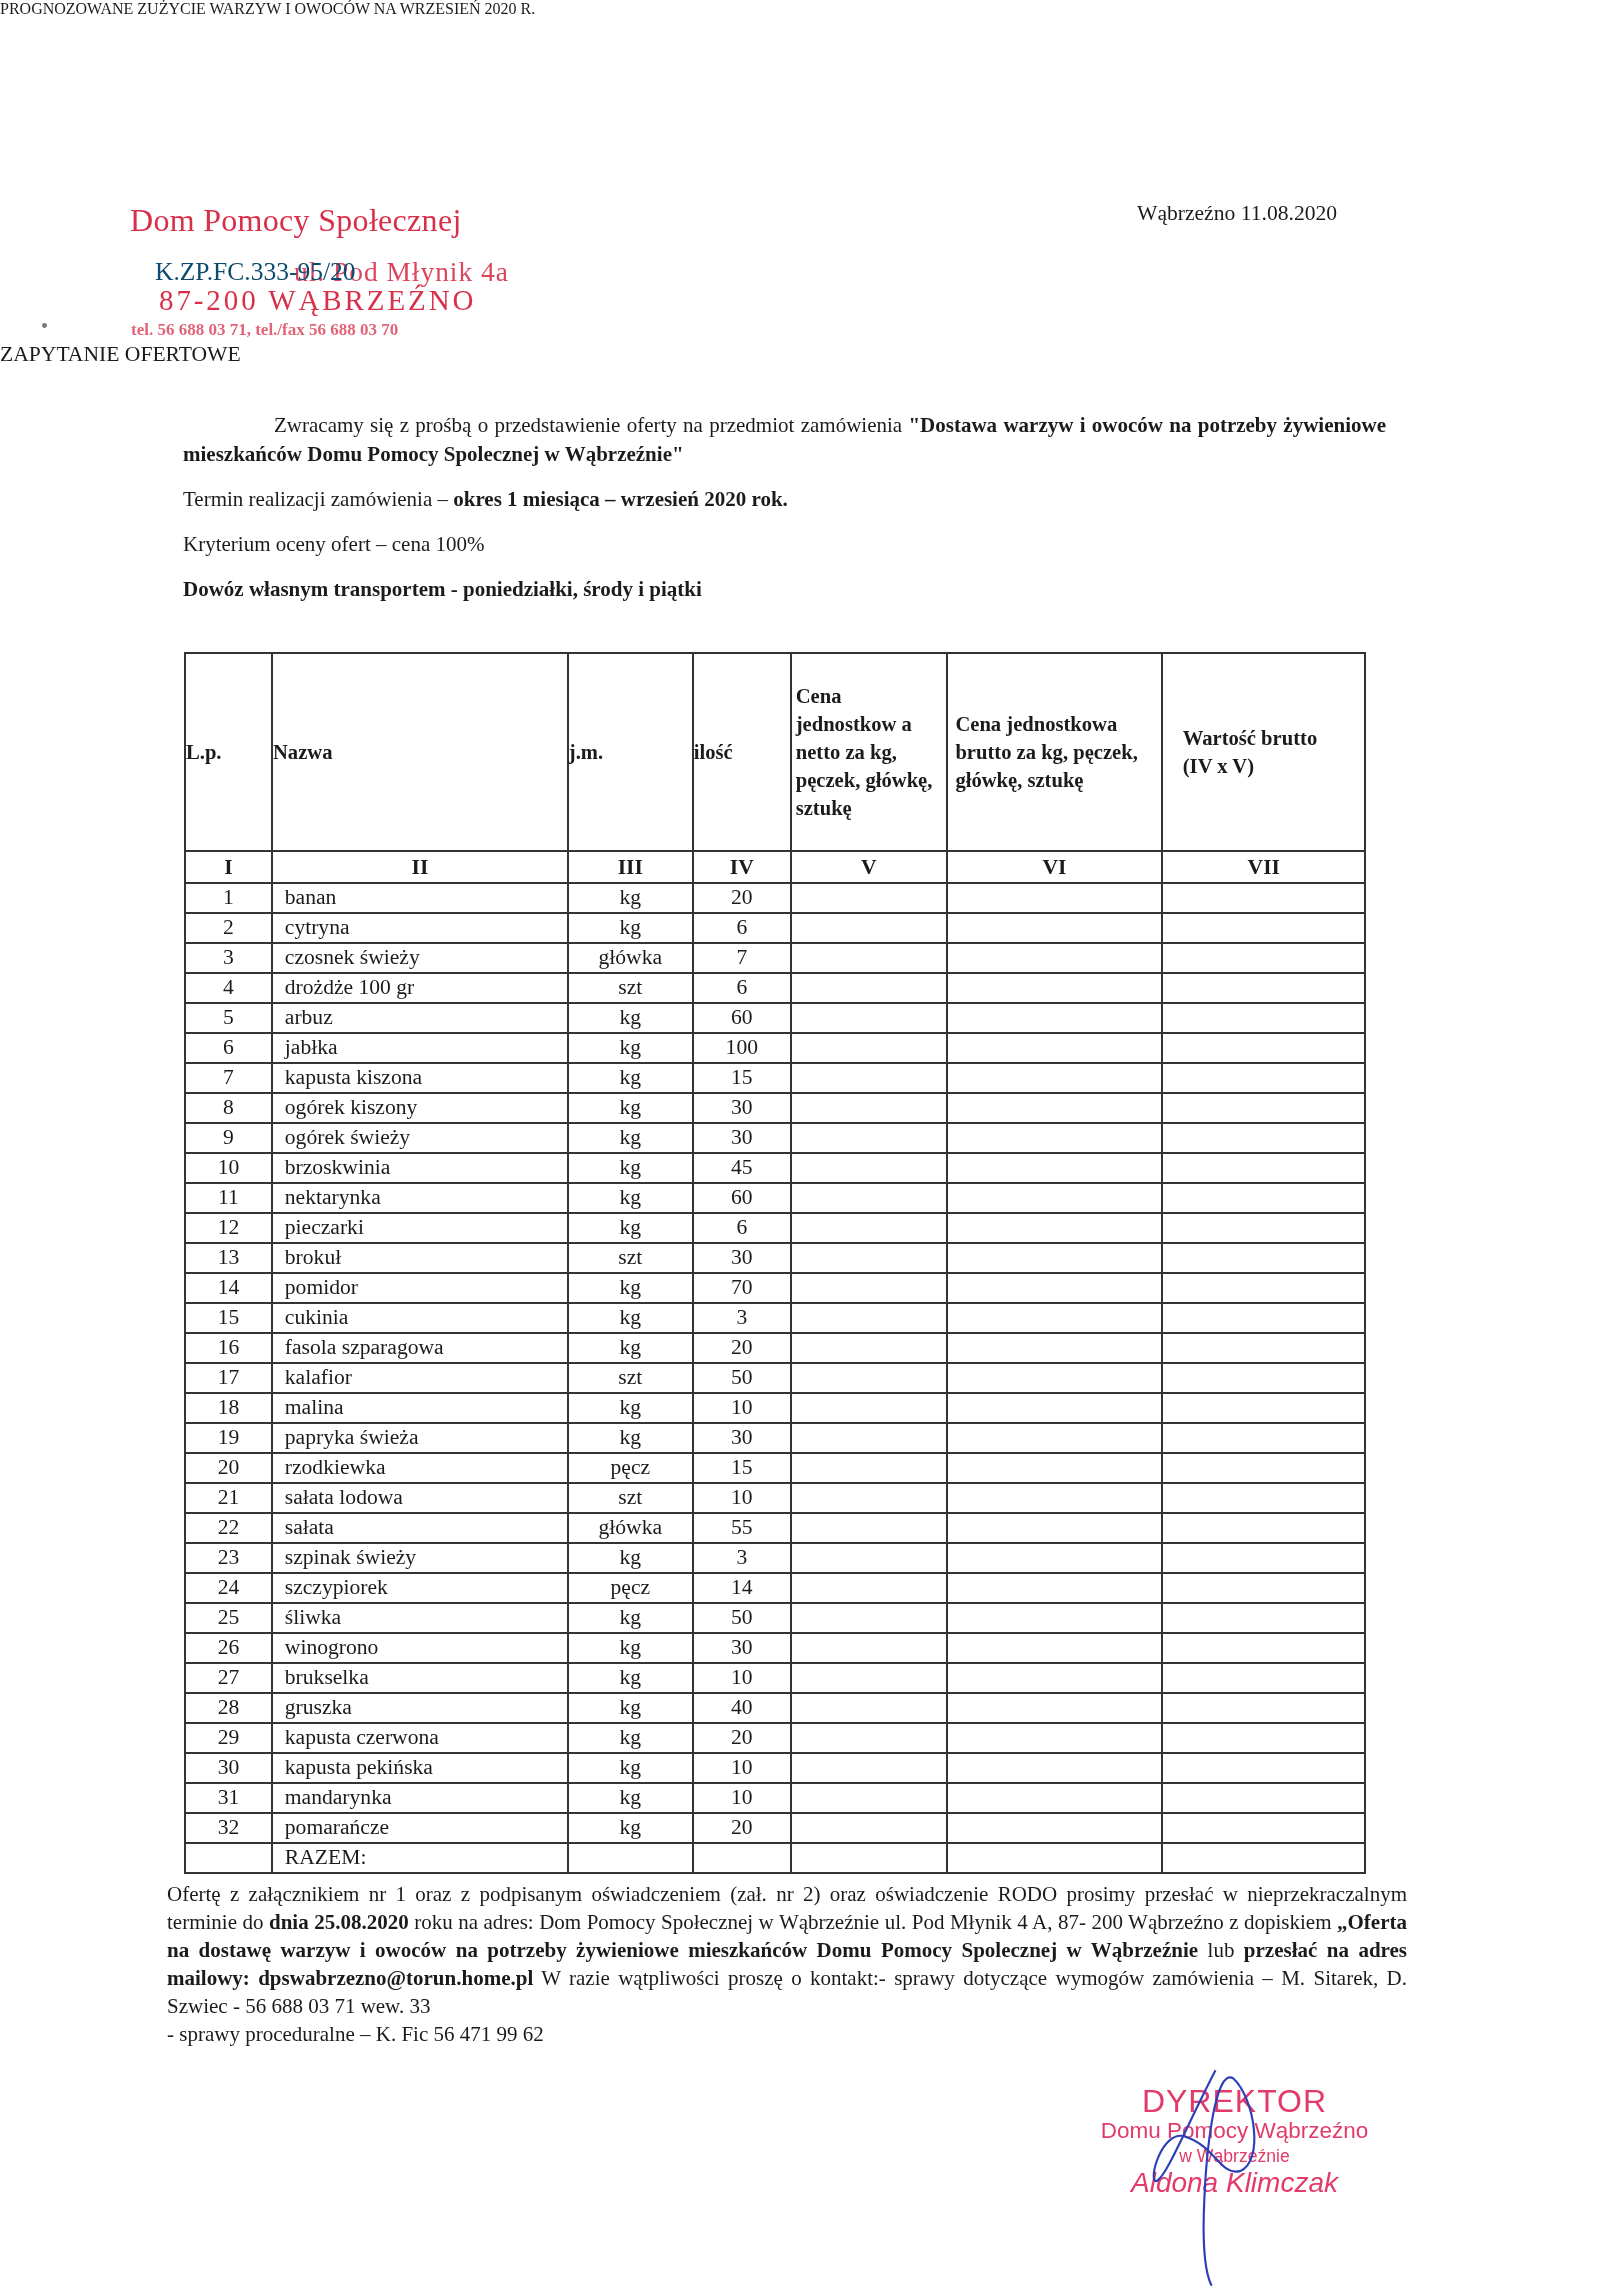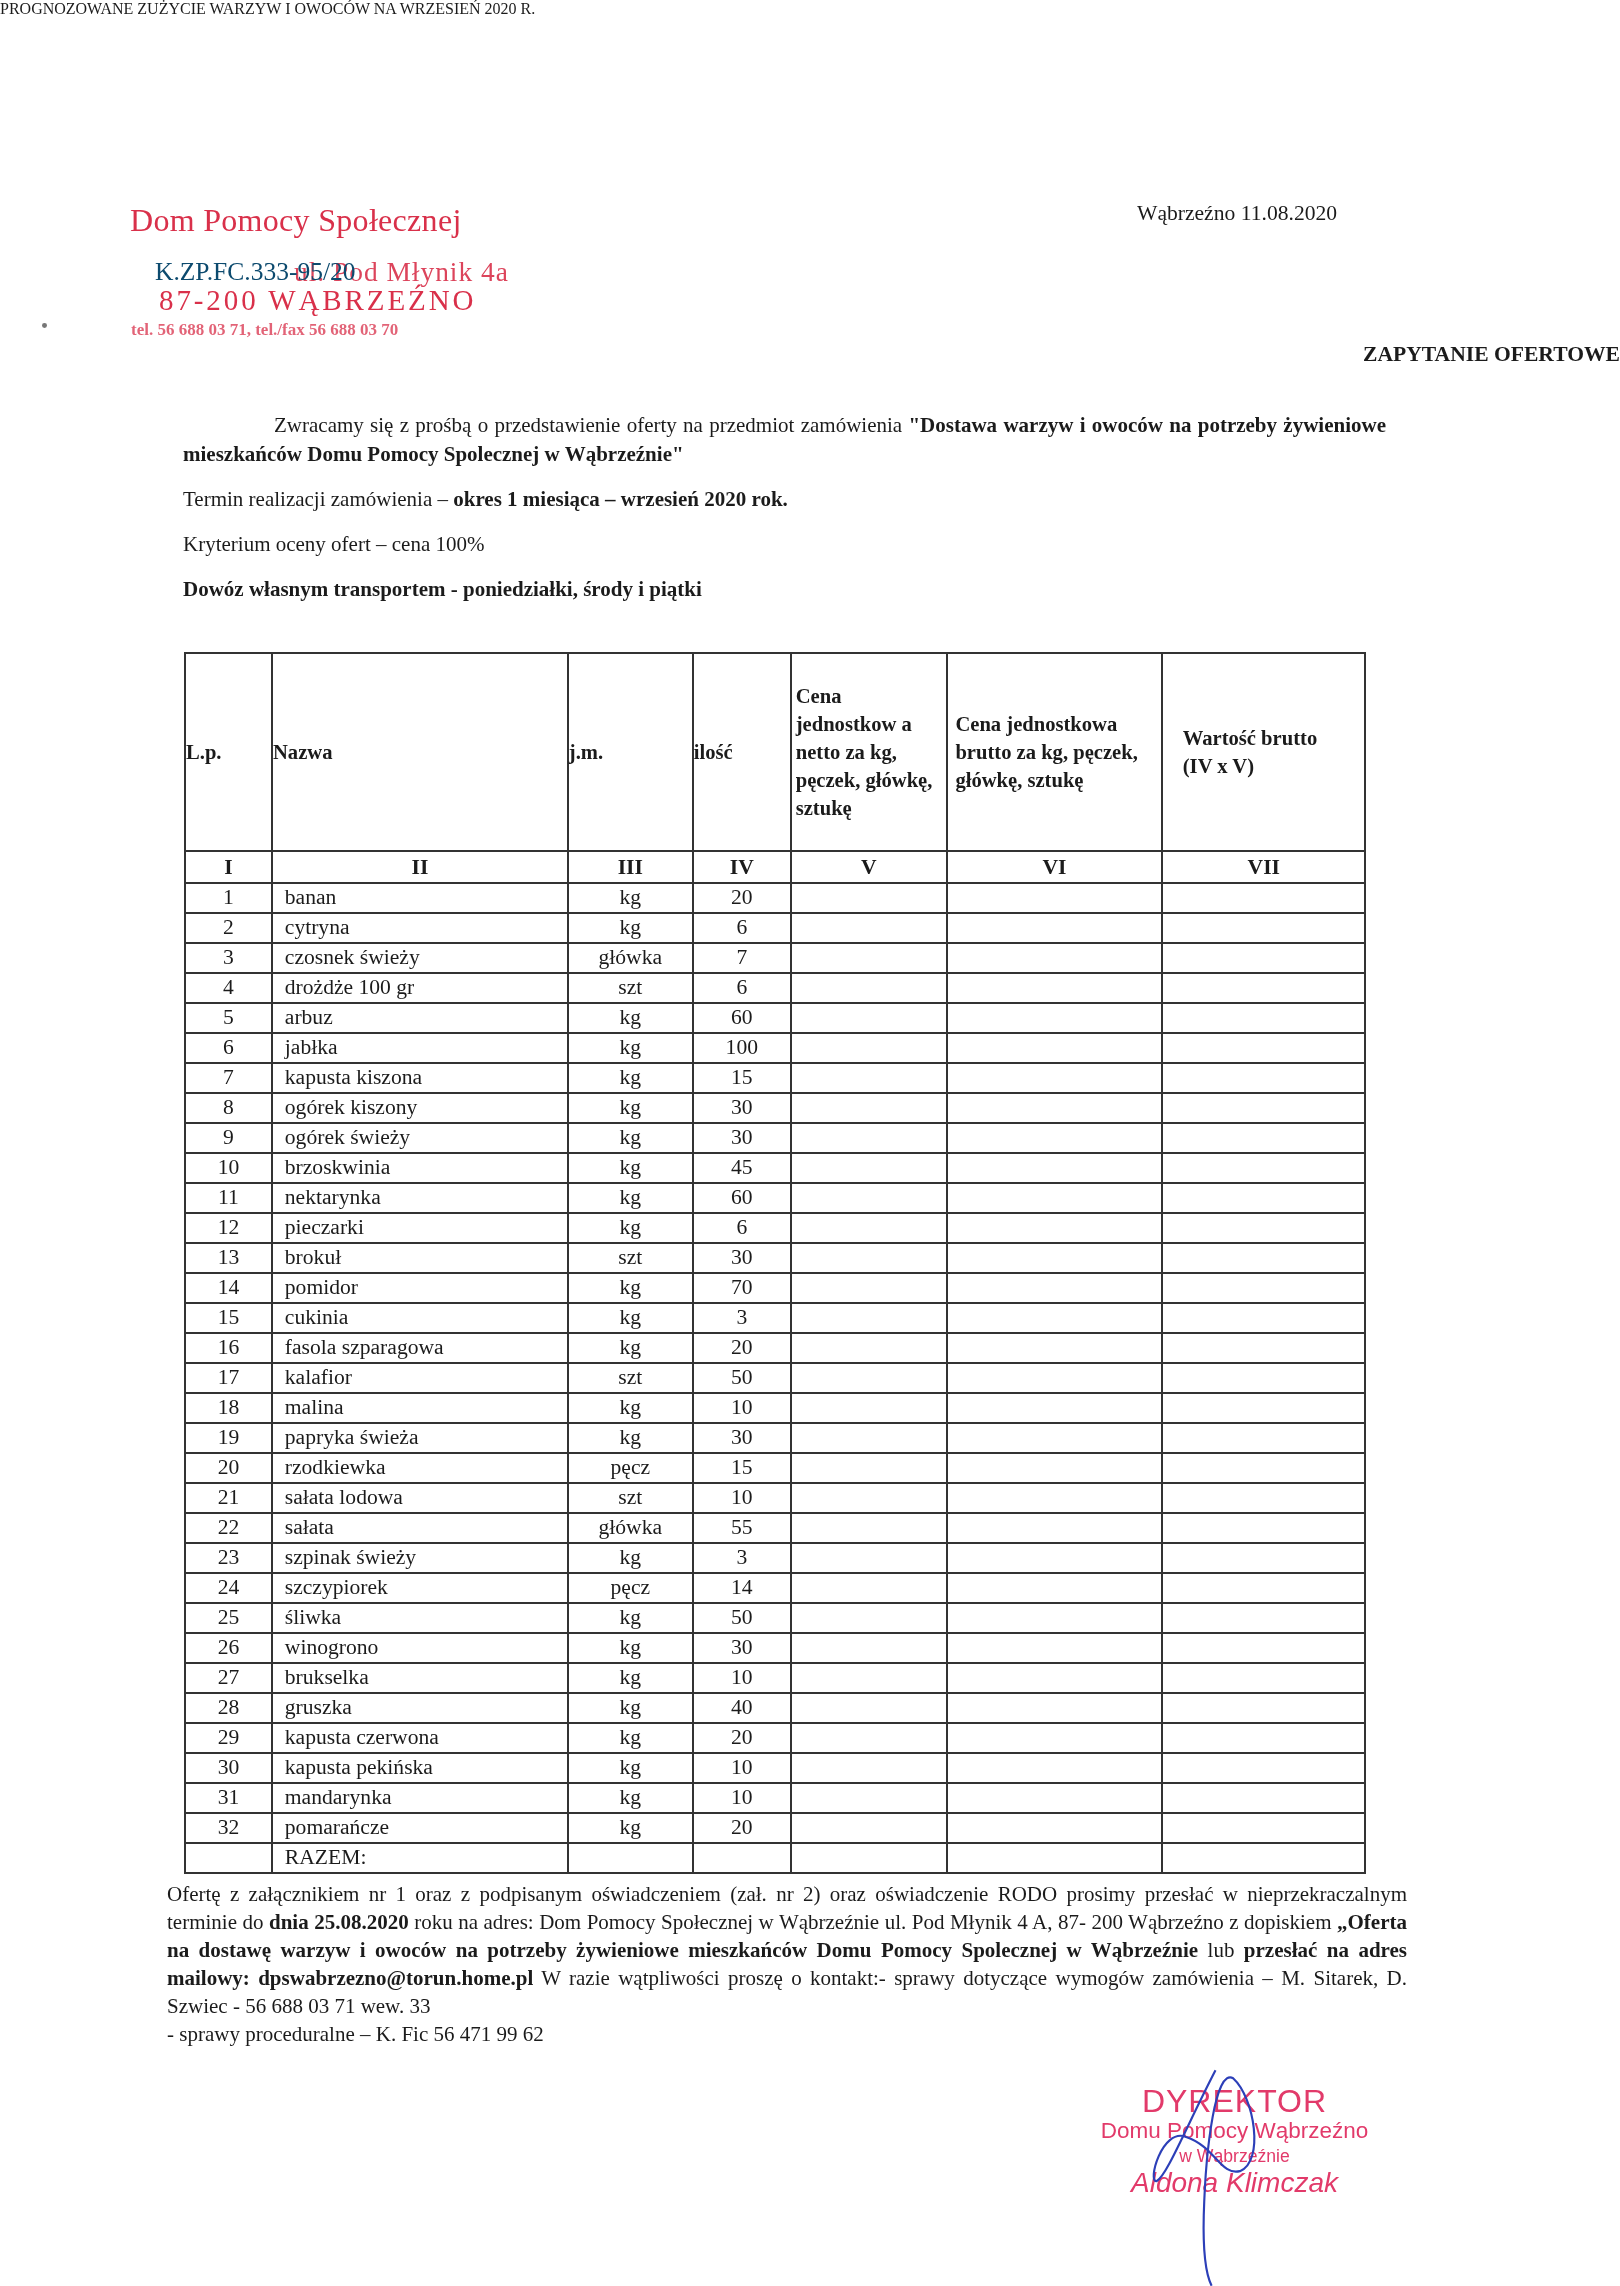--- a/index.html
+++ b/index.html
@@ -5,21 +5,21 @@
   html,body{margin:0;padding:0;background:#fff;}
   body{width:1620px;height:2287px;position:relative;overflow:hidden;font-family:"Liberation Serif","DejaVu Serif",serif;color:#1b1b1b;}
   .abs{position:absolute;}
   .stamp{color:#d9304a;font-family:"Liberation Serif","DejaVu Serif",serif;}
   .stamp-title{left:130px;top:202px;font-size:32px;letter-spacing:0.3px;}
   .stamp-addr{left:155px;top:263px;font-size:27.4px;letter-spacing:1px;opacity:0.9;}
   .stamp-city{left:159px;top:284px;font-size:29px;letter-spacing:2.9px;}
   .stamp-tel{left:131px;top:320px;font-size:17px;opacity:0.75;font-weight:bold;}
   .refno{left:155px;top:257px;font-size:25.5px;color:#0c4a6e;}
   .date{left:1137px;top:201px;font-size:21.6px;text-align:right;}
-  .heading{left:0;width:1620px;text-align:right;top:342px;font-size:21.6px;font-weight:bold;}
+  .heading{left:0;width:1620px;text-align:left;top:342px;font-size:21.6px;font-weight:normal;}
   .body-text{left:167px;width:1235px;top:395px;font-size:21px;line-height:29px;}
   .body-text p{margin:16px;}
   .indent{text-indent:91px;text-align:justify;}
   table.grid{position:absolute;left:184px;top:652px;border-collapse:collapse;font-size:21.6px;}
   table.grid td,table.grid th{border:2px solid #333;padding:0;}
   table.grid th{font-weight:bold;font-size:20.6px;line-height:28px;vertical-align:middle;text-align:left;}
   .hdr-row th{height:196px;}
   .roman td{height:30px;font-weight:bold;text-align:center;font-size:21.6px;}
   .data td{height:28px;line-height:25.5px;}
   .c-lp{width:85px;text-align:center;}

